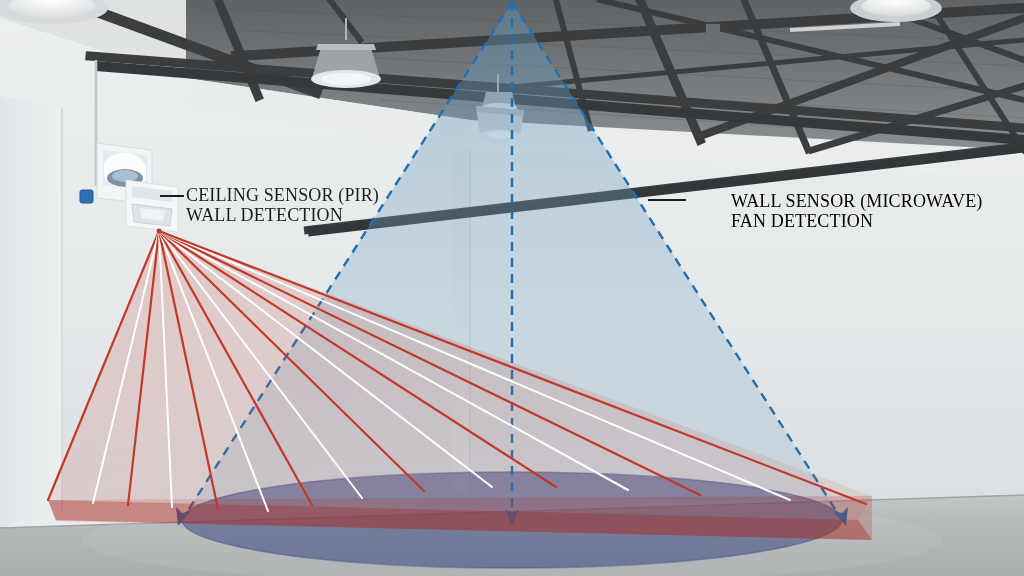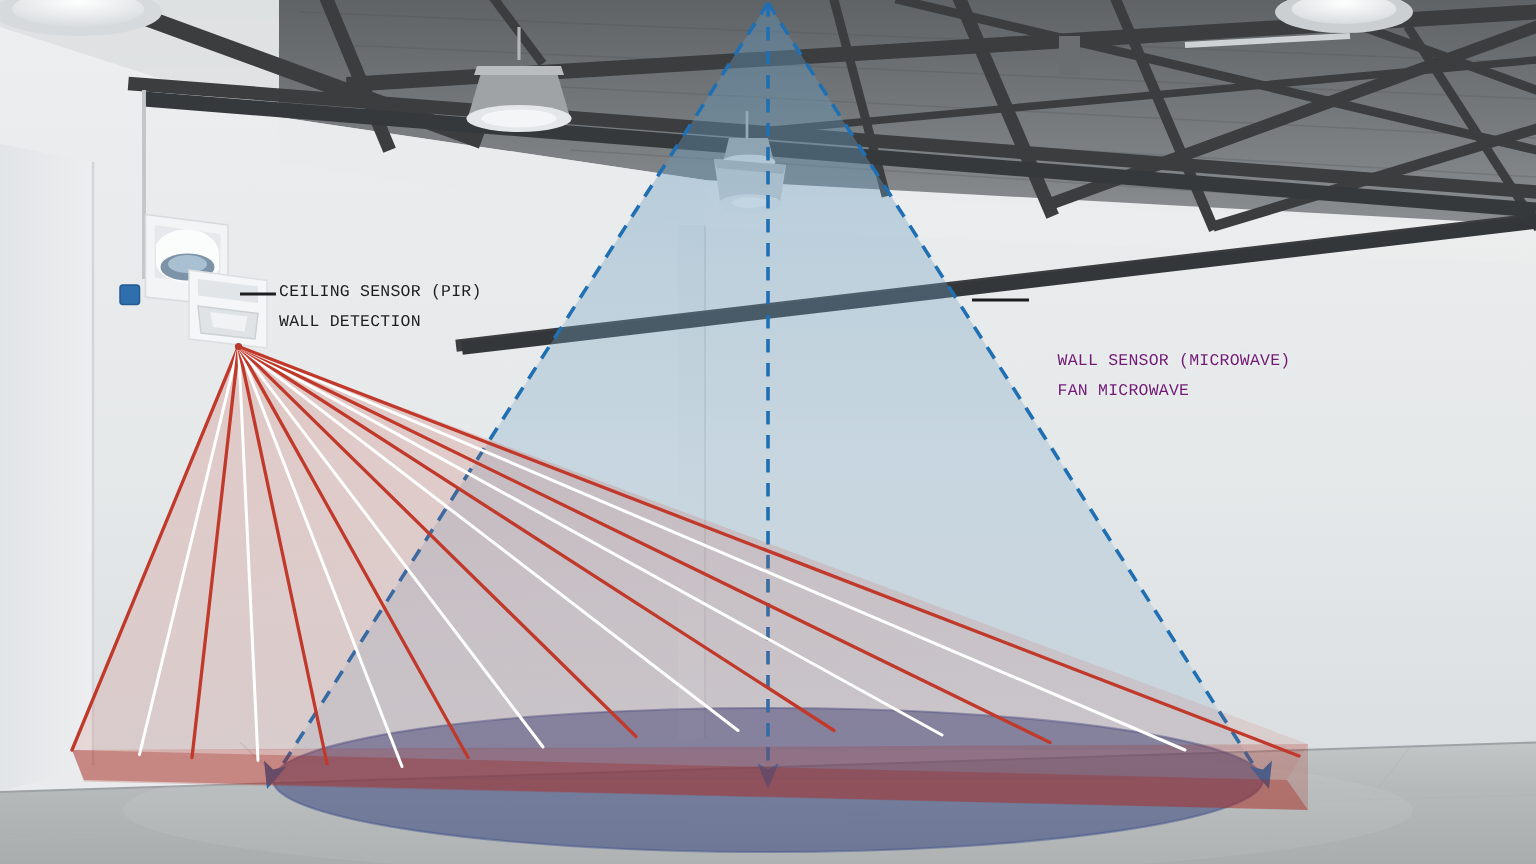--- a/index.html
+++ b/index.html
@@ -5,22 +5,22 @@
   html,body{margin:0;padding:0;background:#0e0e0e;}
   #stage{
     position:relative;width:1024px;height:576px;overflow:hidden;
     font-family:"Liberation Sans",sans-serif;
     background:#e9ebec;
   }
   #scene{position:absolute;inset:0;}
   .lbl{
     position:absolute;
     color:#1b1d1f;
-    font-family:Liberation Mono, monospace;
-    font-size:11px;
+    font-family:Liberation Serif, serif;
+    font-size:18px;
     letter-spacing:.15px;
     line-height:19.5px;
     white-space:nowrap;
     text-shadow:0 0 2px rgba(240,242,243,.95),0 0 5px rgba(240,242,243,.8);
   }
   .lbl .l2{display:block;}
 </style>
 </head>
 <body>
 
@@ -225,18 +225,18 @@
       <path id="leader-0" stroke="#1b1d1f" stroke-width="2" fill="none" d="M160,196 L184,196"></path>
       <path id="leader-1" stroke="#1b1d1f" stroke-width="2" fill="none" d="M648,200 L686,200"></path>
     </g>
   </svg>
 
   <div class="lbl" id="anno-0" style="left: 186px; top: 186px; color: rgb(27, 29, 31);">
     <span>CEILING SENSOR (PIR)</span>
     <span class="l2">WALL DETECTION</span>
   </div>
 
-  <div class="lbl" id="anno-1" style="left: 705px; top: 192px; color: #701a75; margin-top: 40px;">
+  <div class="lbl" id="anno-1" style="left: 731px; top: 192px; color: #000000;">
     <span>WALL SENSOR (MICROWAVE)</span>
-    <span class="l2">FAN MICROWAVE</span>
+    <span class="l2">FAN DETECTION</span>
   </div>
 
 </div>
 
 </body></html>

